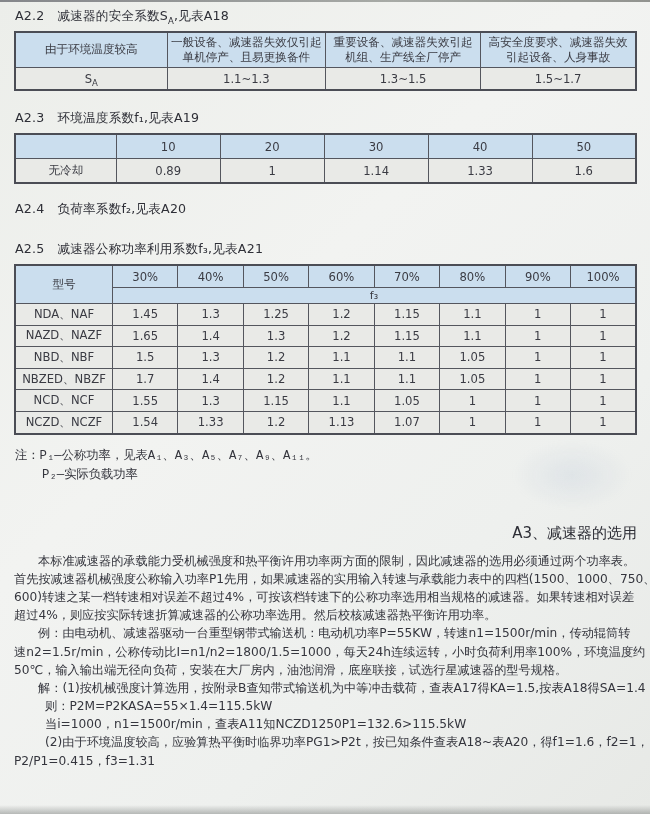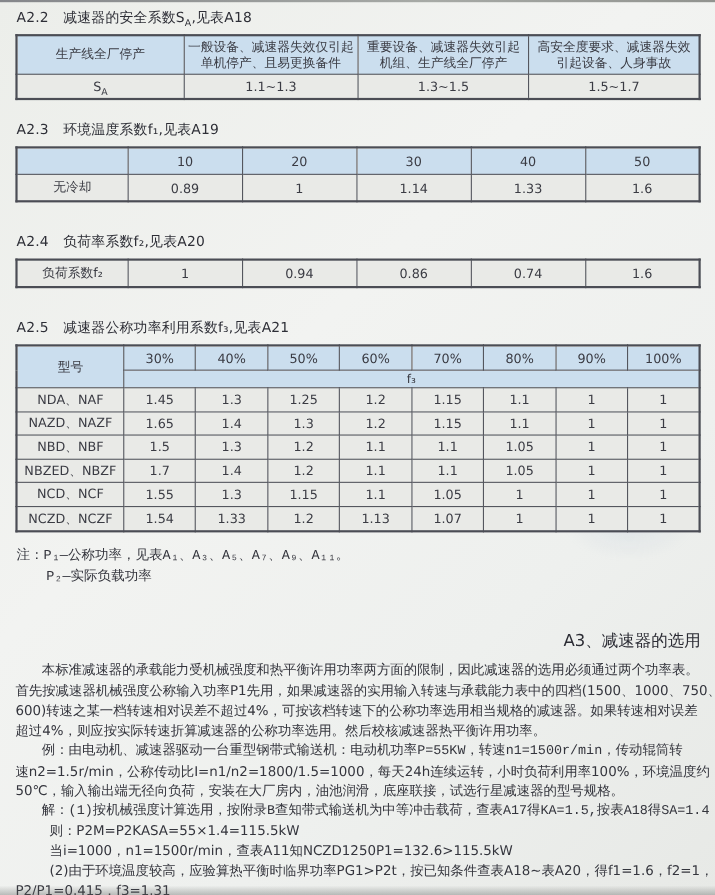--- a/index.html
+++ b/index.html
@@ -25,35 +25,35 @@
   table{width:100%;border-collapse:collapse;table-layout:fixed;border:2px solid #4b4d55;}
   td{border:1.4px solid #54565e;text-align:center;font-size:11.6px;color:#3a3b43;
      padding:1px 3px;overflow:hidden;}
   td.hd{background:#cbdeee;}
   td.dt{background:#e9eae7;}
 
   .t18{margin-bottom:19px;}
   .t18 td.hd{height:32px;line-height:1.32;}
   .t18 td.dt{height:19px;}
 
-  .t-small{margin-bottom:28px;}
+  .t-small{margin-bottom:17px;}
   .t-small td{height:21px;}
 
   .t21{margin-bottom:11px;}
   .t21 td.hd1{height:19px;}
   .t21 td.hd2{height:13px;font-size:11px;}
   .t21 td.dt{height:18.6px;}
 
   .note{font-size:12.3px;line-height:19px;margin:12px 0 0 1px;color:#34353d;font-family:Liberation Mono, monospace;}
   .note .l2{padding-left:27px;}
 
   .a3-h{font-size:15px;color:#2c2d35;margin:39px 0 9px 1px;text-align:right;}
   .bodyline{font-size:12.2px;height:18.2px;line-height:18.2px;white-space:nowrap;color:#34353d;}
   .i0{padding-left:0;}
-  .i2{padding-left:24px;font-family:Liberation Mono, monospace;}
+  .i2{padding-left:24px;}
   .i25{padding-left:31px;}
 </style>
 </head>
 <body>
 
 <div class="page">
   <div class="scan-top"></div>
   <div class="scan-blob"></div>
 
   <div class="content">
@@ -63,21 +63,21 @@
     </div>
     <table class="t18">
       <colgroup>
           <col style="width:24.5%">
           <col style="width:25.5%">
           <col style="width:25%">
           <col style="width:25%">
         </colgroup>
       <tbody>
           <tr>
-        <td class="hd">生产线全厂停产</td>
+        <td class="hd">由于环境温度较高</td>
         <td class="hd">一般设备、减速器失效仅引起单机停产、且易更换备件</td>
         <td class="hd">重要设备、减速器失效引起机组、生产线全厂停产</td>
         <td class="hd">高安全度要求、减速器失效引起设备、人身事故</td>
       </tr>
       <tr>
         <td class="dt"><span>S</span><sub>A</sub></td>
         <td class="dt">1.1~1.3</td>
         <td class="dt">1.3~1.5</td>
         <td class="dt">1.5~1.7</td>
       </tr>
@@ -122,28 +122,20 @@
     <table class="t-small">
       <colgroup>
           <col style="width:16.3%">
           <col style="width:16.74%">
           <col style="width:16.74%">
           <col style="width:16.74%">
           <col style="width:16.74%">
           <col style="width:16.74%">
         </colgroup>
       <tbody>
-      <tr>
-        <td class="dt">负荷系数f₂</td>
-        <td class="dt">1</td>
-        <td class="dt">0.94</td>
-        <td class="dt">0.86</td>
-        <td class="dt">0.74</td>
-        <td class="dt">1.6</td>
-      </tr>
     </tbody>
       </table>
 
     <div class="sec-h">
       <span class="num">A2.5</span><span>减速器公称功率利用系数f₃,见表A21</span>
     </div>
     <table class="t21">
       <colgroup>
           <col style="width:15.7%">
           <col style="width:10.54%">

